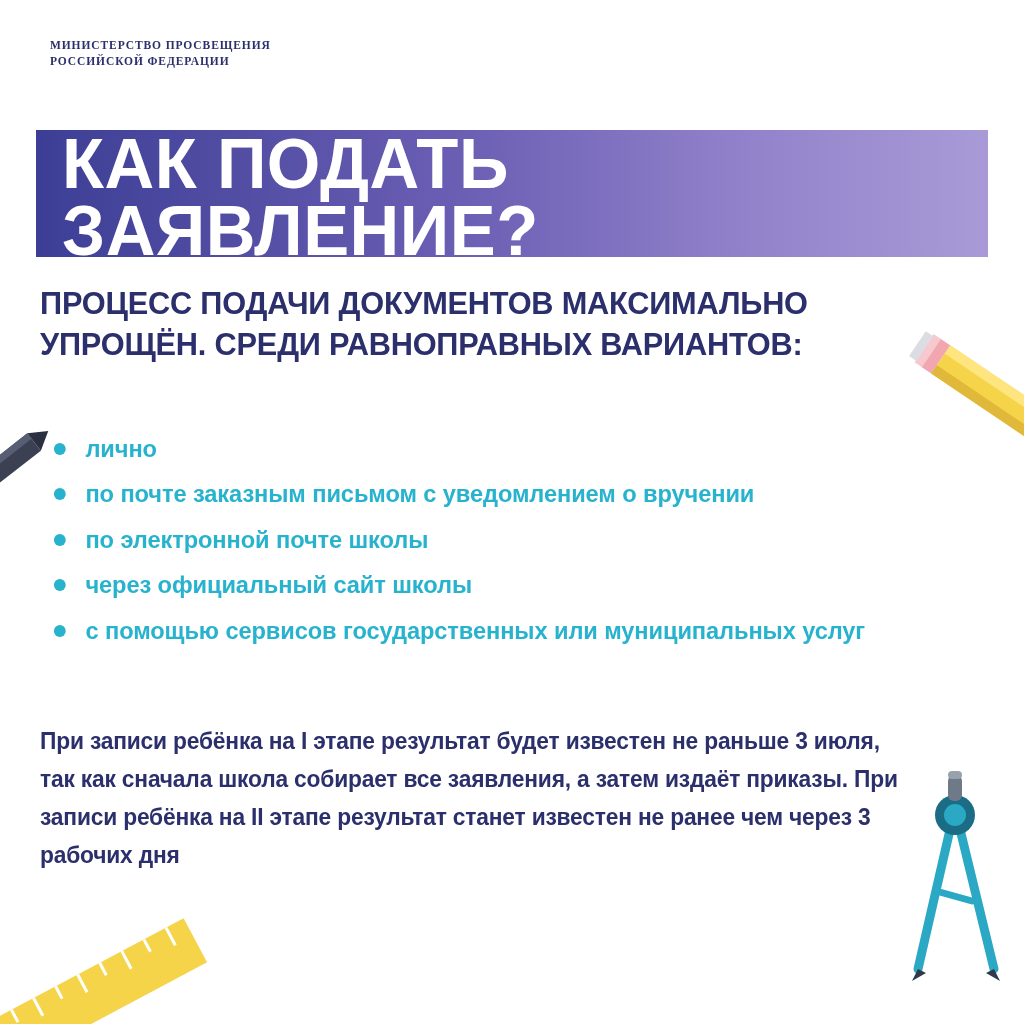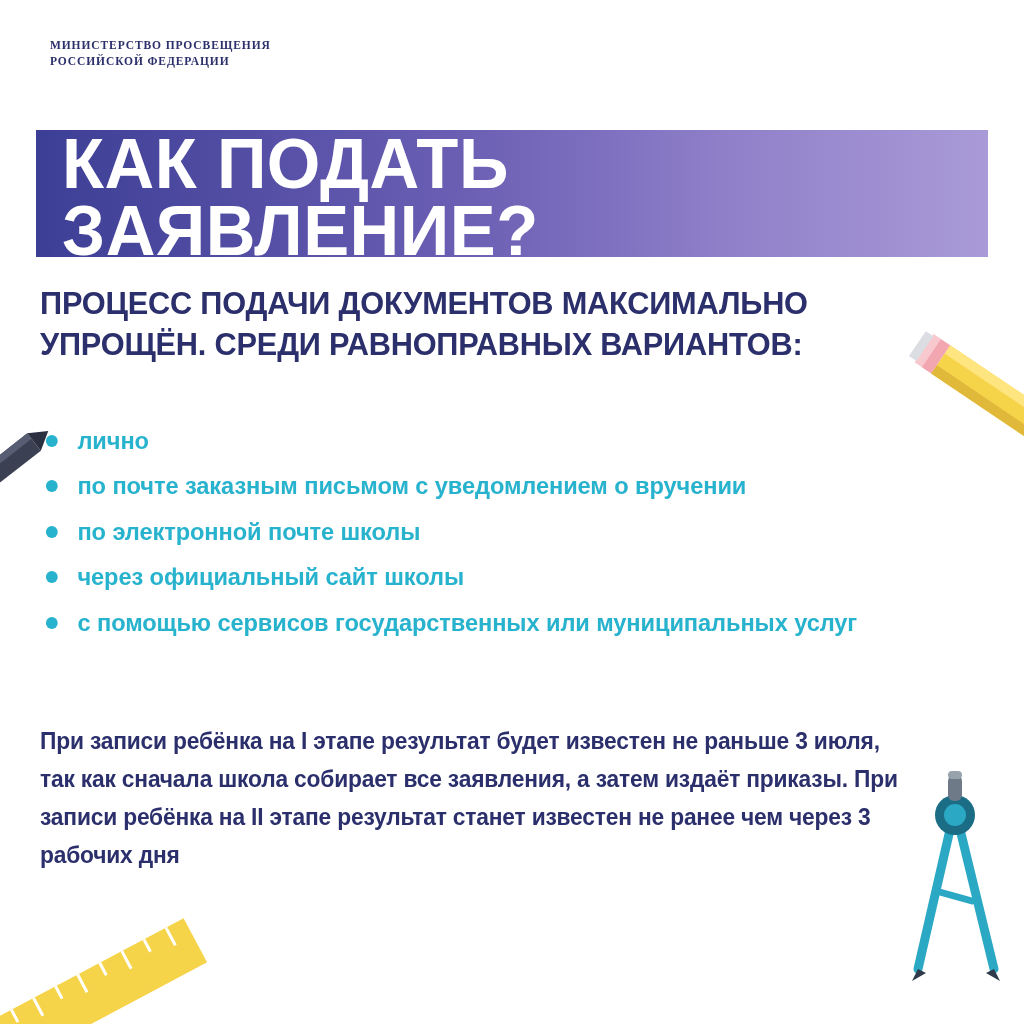--- a/index.html
+++ b/index.html
@@ -83,21 +83,21 @@
     text-transform: uppercase;
   }
 
   
   .bullets {
     position: absolute;
     left: 40px;
     top: 428px;
     width: 960px;
     list-style: none;
-    margin: 0;
+    margin: 8px;
     padding: 0;
   }
   .bullets li {
     position: relative;
     padding-left: 38px;
     margin-bottom: 19px;
     color: #27b2cd;
     font-weight: bold;
     font-size: 24px;
     line-height: 1.1;

